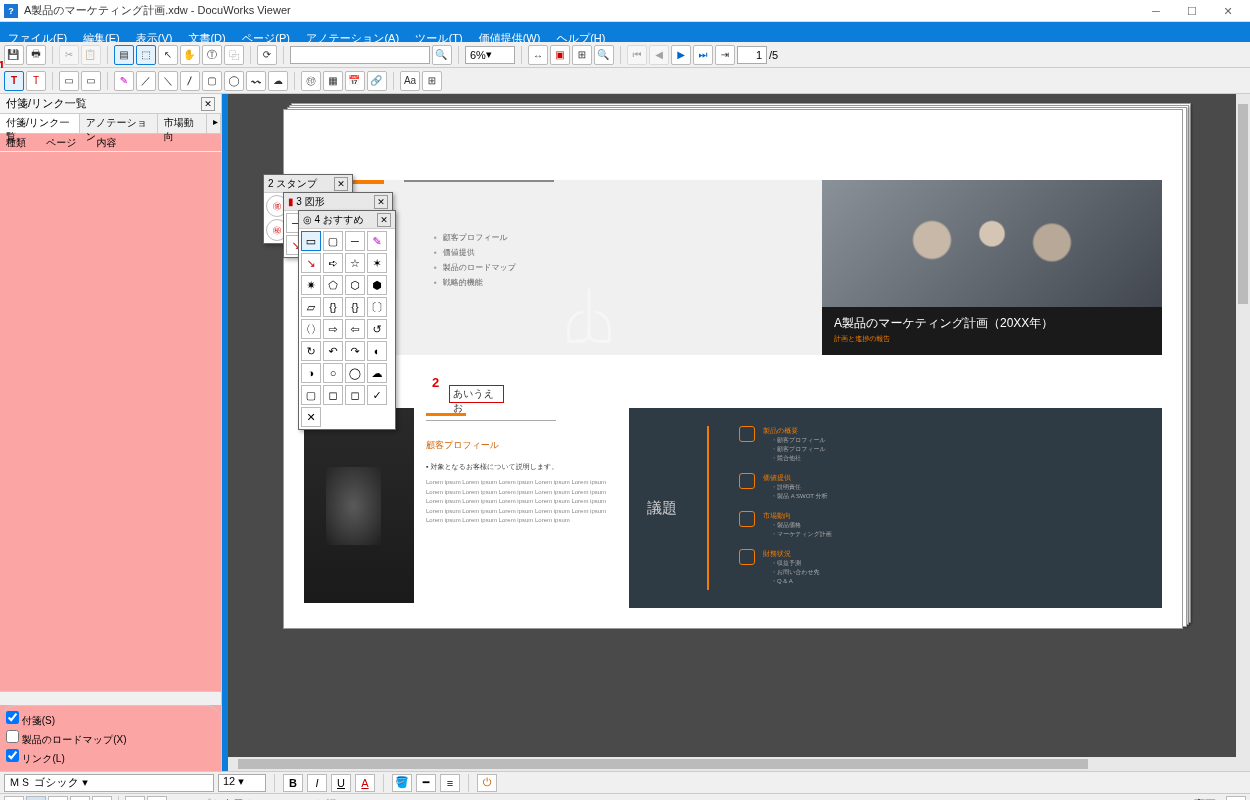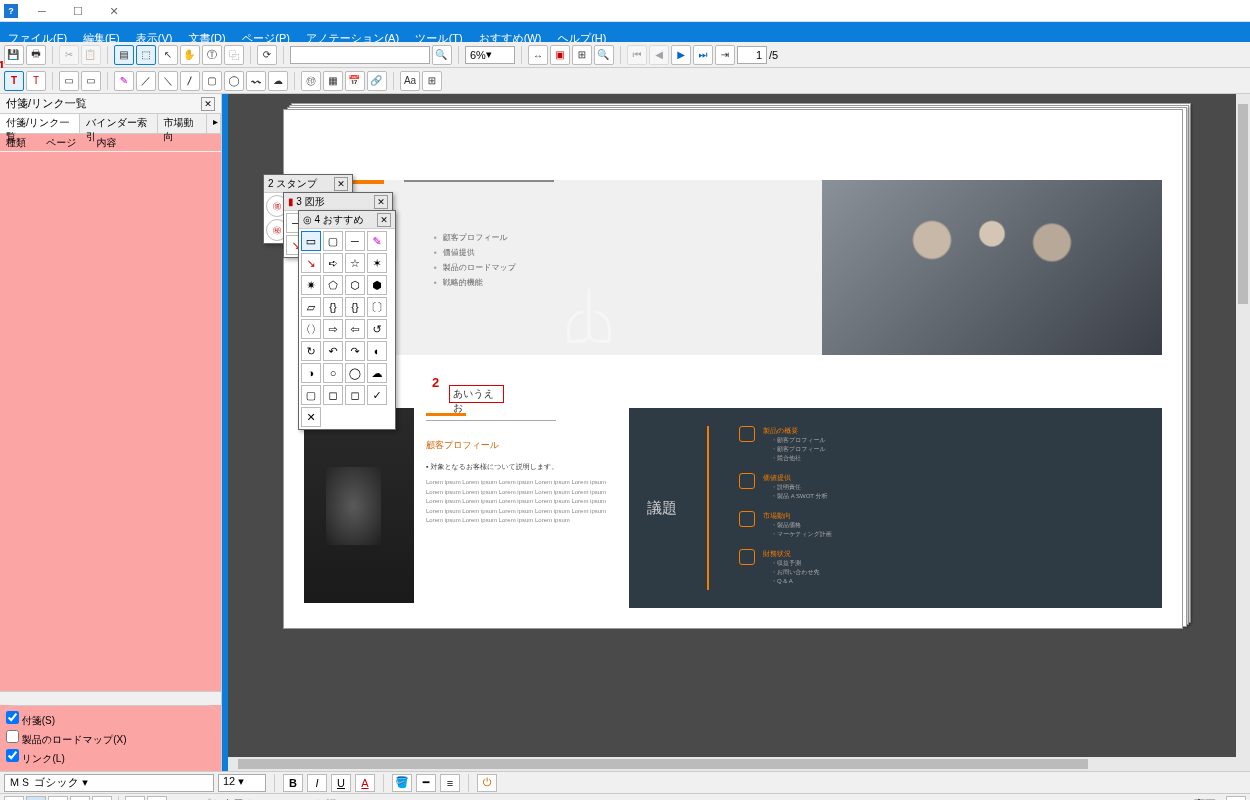--- a/index.html
+++ b/index.html
@@ -85,34 +85,35 @@
 
 .statusbar { height: 22px; background: #f0f0f0; border-top: 1px solid #ccc; display: flex; align-items: center; padding: 0 4px; gap: 2px; font-size: 11px; }
 .sb-btn { width: 20px; height: 18px; border: 1px solid #bbb; background: #fff; display: inline-flex; align-items: center; justify-content: center; font-size: 10px; }
 .statusbar .msg { flex: 1; padding-left: 8px; color: #555; }
 </style>
 </head>
 <body>
 
 <div class="titlebar">
   <span class="app-icon">?</span>
+  <span class="title">A製品のマーケティング計画.xdw - DocuWorks Viewer</span>
   <span class="win-btn">─</span>
   <span class="win-btn">☐</span>
   <span class="win-btn">✕</span>
 </div>
 
 <div class="menubar">
   <span class="m">ファイル(F)</span>
   <span class="m">編集(E)</span>
   <span class="m">表示(V)</span>
   <span class="m">文書(D)</span>
   <span class="m">ページ(P)</span>
   <span class="m">アノテーション(A)</span>
   <span class="m">ツール(T)</span>
-  <span class="m">おすすめ(W)</span>
+  <span class="m">価値提供(W)</span>
   <span class="m">ヘルプ(H)</span>
 </div>
 
 <div class="toolbar" style="position:relative;">
   <span class="red-num" style="left:-2px; top:16px;">1</span>
   <span class="tb-btn">💾</span>
   <span class="tb-btn">🖶</span>
   <span class="sep"></span>
   <span class="tb-btn" style="opacity:.4">✂</span>
   <span class="tb-btn" style="opacity:.4">📋</span>
@@ -172,21 +173,21 @@
 
 <div class="main">
 
   <div class="side">
     <div class="side-title">
       <span>付箋/リンク一覧</span>
       <span class="close">✕</span>
     </div>
     <div class="side-tabs">
       <span class="side-tab active">付箋/リンク一覧</span>
-      <span class="side-tab">バインダー索引</span>
+      <span class="side-tab">アノテーション</span>
       <span class="side-tab">市場動向</span>
       <span class="side-tab" style="width:14px;text-align:center">▸</span>
     </div>
     <div class="side-header">
       <span>種類</span>
       <span>ページ</span>
       <span>内容</span>
     </div>
     <div class="side-list"></div>
     <div style="height:14px;border-top:1px solid #ccc;display:flex;">
@@ -214,20 +215,24 @@
           <ul class="bullets">
             <li>顧客プロフィール</li>
             <li>価値提供</li>
             <li>製品のロードマップ</li>
             <li>戦略的機能</li>
           </ul>
           <svg class="lungs" viewBox="0 0 24 24">
               <path fill="none" stroke="#fff" stroke-width="1" d="M12 3v8m-2 0c-3 0-5 3-5 6v4h4c2 0 3-1 3-3v-7m2 0c3 0 5 3 5 6v4h-4c-2 0-3-1-3-3v-7"></path>
             </svg>
           <div class="imgbox"></div>
+          <div class="caption">
+            <div class="t1">A製品のマーケティング計画（20XX年）</div>
+            <div class="t2">計画と進捗の報告</div>
+          </div>
           <span class="red-num" style="left:128px;top:195px">2</span>
           <div class="textbox-annot">あいうえお</div>
         </div>
 
         <div class="slide2">
           <div class="left">
             <div class="photo"></div>
             <div class="txt">
               <div class="bar"></div>
                 <div class="bar2"></div>

